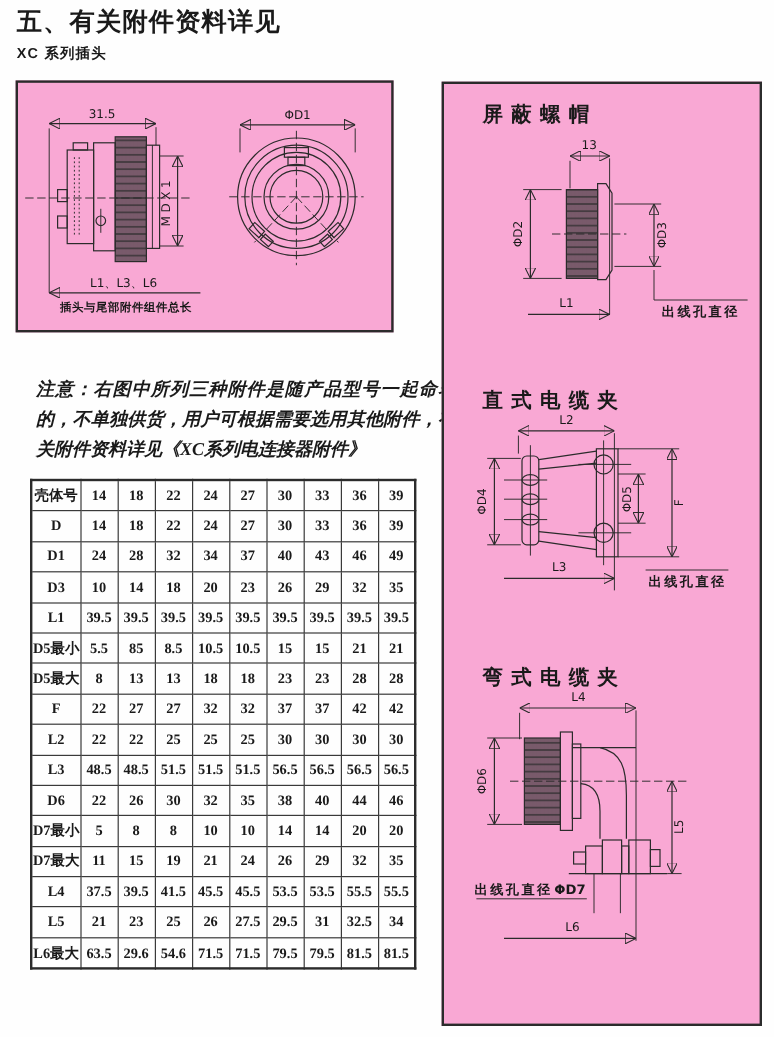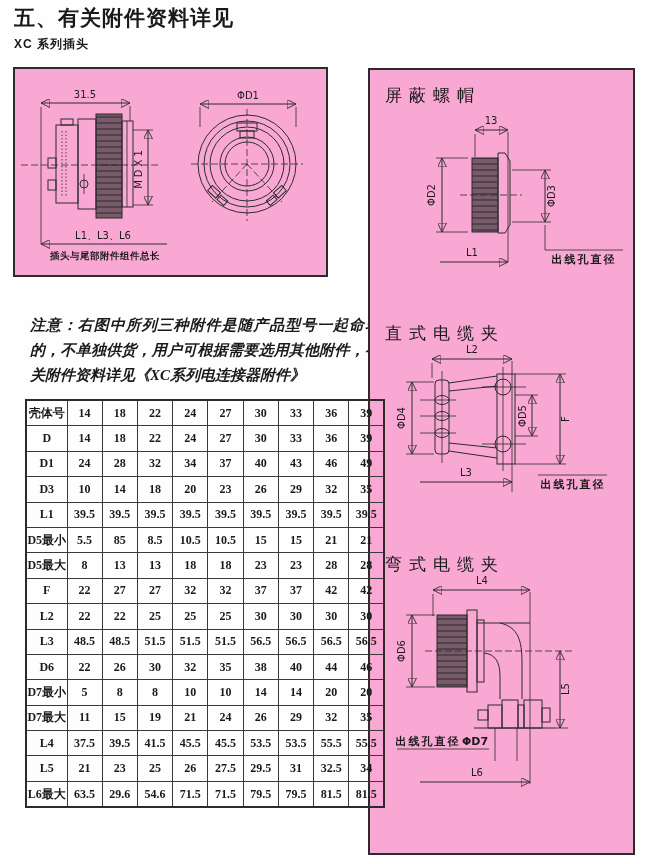--- a/index.html
+++ b/index.html
@@ -6,28 +6,28 @@
   body{
     width:645px;height:864px;position:relative;background:#fefefe;
     color:#1a1a1a;font-family:"Liberation Sans",sans-serif;overflow:hidden;
   }
   .abs{position:absolute;}
   #page-title{left:14px;top:4px;font-size:21px;font-weight:bold;letter-spacing:1px;}
   #page-subtitle{left:14px;top:36px;font-size:12px;font-weight:bold;letter-spacing:1px;}
   .panel{position:absolute;border:2px solid #2b2b2b;background:#f9a8d4;}
   #plug-panel{left:13px;top:67px;width:311px;height:206px;}
   #acc-panel{left:368px;top:68px;width:263px;height:783px;}
-  .acc-title{position:absolute;left:15px;font-size:17px;font-weight:normal;letter-spacing:7px;white-space:nowrap;}
+  .acc-title{position:absolute;left:32px;font-size:17px;font-weight:bold;letter-spacing:7px;white-space:nowrap;}
   #note{
     position:absolute;left:14px;top:297px;width:350px;margin:16px;
     font-family:"Liberation Serif",serif;font-size:15px;line-height:25px;
     font-weight:600;text-align:justify;font-style:italic;
   }
   #dim-table{
-    position:absolute;left:25px;top:399px;width:360px;
+    position:absolute;left:25px;top:399px;width:322px;
     border-collapse:collapse;table-layout:fixed;
     font-family:"Liberation Serif",serif;font-size:12px;
   }
   #dim-table th,#dim-table td{
     border:1px solid #3a3a3a;height:24.4px;padding:0;text-align:center;
     vertical-align:middle;font-weight:600;white-space:nowrap;
   }
   #dim-table{border:2px solid #2b2b2b;}
   svg{position:absolute;left:0;overflow:visible;}
   svg line,svg rect,svg circle,svg ellipse,svg path,svg polygon,svg polyline{

